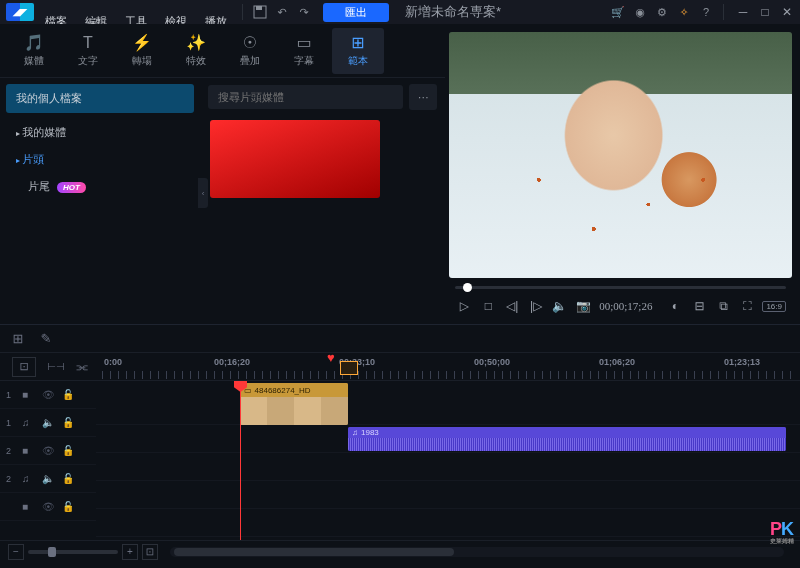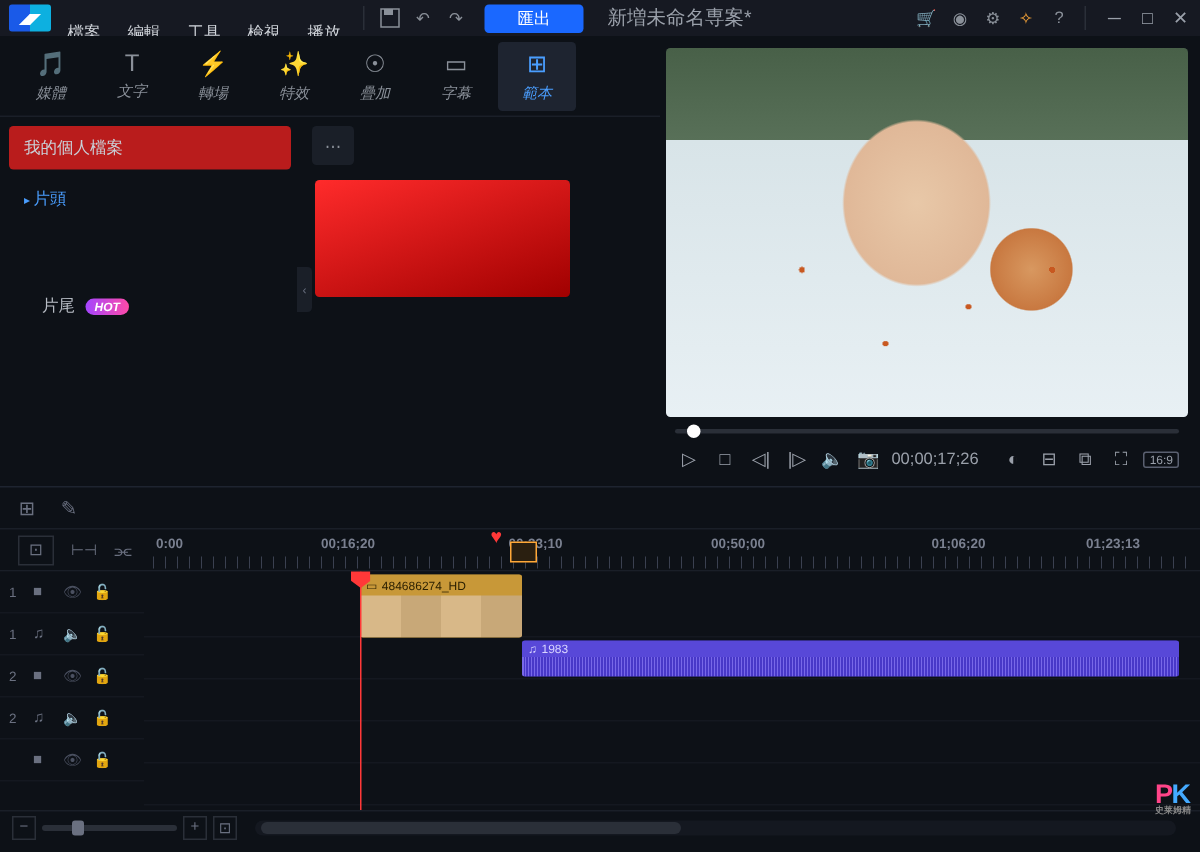--- a/index.html
+++ b/index.html
@@ -16,28 +16,28 @@
 .spacer { flex:1; }
 .win-btn { width:14px; height:14px; margin-left:4px; color:#9aa0aa; cursor:pointer; display:flex; align-items:center; justify-content:center; font-size:12px; }
 
 
 .main { display:flex; height:300px; }
 .left-panel { width:460px; background:#0d1117; display:flex; flex-direction:column; }
 .category-tabs { height:54px; display:flex; align-items:center; padding:4px 8px; gap:2px; border-bottom:1px solid #1a1f28; }
 .cat-tab { width:52px; height:46px; display:flex; flex-direction:column; align-items:center; justify-content:center; gap:2px; cursor:pointer; border-radius:3px; color:#8a9099; }
 .cat-tab.active { background:#1e2430; color:#4a9eff; }
 .cat-tab .ico { font-size:16px; }
-.cat-tab .lbl { font-size:10px;font-style:italic; }
+.cat-tab .lbl { font-size:10px; }
 
 .left-body { flex:1; display:flex; overflow:hidden; }
 .sidebar { width:200px; background:#0d1117; display:flex; flex-direction:column; }
-.sidebar-header { background:#b91c1c; padding:7px 10px; margin:6px; border-radius:3px; font-size:11px; }
+.sidebar-header { background:#0c4a6e; padding:7px 10px; margin:6px; border-radius:3px; font-size:11px; }
 .tree-item { padding:6px 16px; font-size:11px; color:#b8bdc5; cursor:pointer; }
 .tree-item.expanded::before { content:"▸ "; font-size:8px; }
-.tree-item.level2 { padding-left:28px;margin-top:44px; }
+.tree-item.level2 { padding-left:28px; }
 .tree-item.active { color:#4a9eff; }
 .hot-badge { background:linear-gradient(90deg,#a445ff,#ff4aa8); color:#fff; font-size:8px; padding:1px 6px; border-radius:7px; margin-left:4px; font-style:italic; font-weight:bold; }
 
 .template-area { flex:1; background:#0d1117; position:relative; }
 .search-row { display:flex; align-items:center; padding:6px 8px; gap:6px; }
 .search-box { flex:1; background:#1a1f28; border:none; padding:6px 10px; color:#8a9099; border-radius:3px; font-size:11px; outline:none; }
 .more-btn { width:28px; height:26px; background:#1a1f28; border-radius:3px; display:flex; align-items:center; justify-content:center; color:#8a9099; cursor:pointer; }
 .templates { padding:4px 10px; overflow-y:auto; height:200px; }
 .tmpl { width:170px; height:78px; background:#2a2f38; border-radius:3px; margin-bottom:10px; position:relative; overflow:hidden; cursor:pointer; }
 .tmpl-time { position:absolute; left:4px; bottom:4px; background:rgba(0,0,0,.6); color:#fff; font-size:9px; padding:1px 4px; }
@@ -57,21 +57,21 @@
   radial-gradient(ellipse 80px 90px at 48% 42%, #e8c8a8 0%, #e0b898 60%, transparent 62%),
   radial-gradient(circle 45px at 70% 60%, #d89860 0%, #c87840 60%, transparent 62%),
   linear-gradient(180deg,#486048 0%,#587058 25%,#d8e4e8 25%,#e8f0f4 100%);
   position:relative; }
 .baby-img::after { content:""; position:absolute; inset:45% 10% 5% 10%; background:radial-gradient(circle 2px at 20% 30%,#c85820 2px,transparent 2px),radial-gradient(circle 2px at 60% 50%,#c85820 2px,transparent 2px),radial-gradient(circle 2px at 40% 70%,#c85820 2px,transparent 2px),radial-gradient(circle 2px at 80% 30%,#c85820 2px,transparent 2px); }
 .scrub-bar { height:14px; display:flex; align-items:center; padding:4px 6px 0; }
 .scrub-track { flex:1; height:3px; background:#2a2f38; position:relative; border-radius:2px; }
 .scrub-thumb { position:absolute; left:8px; top:-3px; width:9px; height:9px; background:#fff; border-radius:50%; }
 .preview-ctrls { height:28px; display:flex; align-items:center; padding:0 6px; gap:6px; }
 .pv-btn { width:18px; height:18px; display:flex; align-items:center; justify-content:center; color:#9aa0aa; cursor:pointer; font-size:12px; }
-.timecode { color:#9aa0aa; font-size:11px; margin-left:auto; margin-right:8px; }
+.timecode { color:#9aa0aa; font-size:11px; margin-left:auto; margin-right:8px;font-family:Liberation Serif, serif; }
 .aspect-badge { border:1px solid #5a6070; color:#9aa0aa; font-size:8px; padding:0 3px; border-radius:2px; cursor:pointer;text-align:center; }
 
 
 .timeline { height:238px; background:#0d1117; border-top:1px solid #1e2430; display:flex; flex-direction:column; }
 .tl-toolbar { height:28px; display:flex; align-items:center; padding:0 8px; gap:8px; border-bottom:1px solid #1a1f28; }
 .tl-tool { width:20px; height:18px; display:flex; align-items:center; justify-content:center; color:#6a7080; cursor:pointer; font-size:13px; }
 .tl-tool2row { height:28px; display:flex; align-items:center; padding:0 6px; border-bottom:1px solid #1a1f28; }
 .tl-tool-box { width:24px; height:20px; border:1px solid #2a2f38; margin-right:4px; display:flex; align-items:center; justify-content:center; color:#6a7080; cursor:pointer; font-size:11px; }
 .ruler-area { flex:1; height:100%; position:relative; }
 .ruler { height:26px; position:absolute; top:0; left:0; right:0; display:flex; font-size:9px; color:#7a8090; }
@@ -173,29 +173,31 @@
           <span class="lbl">字幕</span>
         </div>
       <div class="cat-tab active">
           <span class="ico">⊞</span>
           <span class="lbl">範本</span>
         </div>
     </div>
     <div class="left-body">
       <div class="sidebar">
         <div class="sidebar-header">我的個人檔案</div>
+        <div class="tree-item expanded">我的媒體</div>
         <div class="tree-item expanded active">片頭</div>
         <div class="tree-item level2">
           <span>片尾</span>
           <span class="hot-badge">HOT</span>
         </div>
       </div>
       <div class="template-area">
         <div class="collapse-handle">‹</div>
         <div class="search-row">
+          <input class="search-box" placeholder="搜尋片頭媒體" style="">
           <div class="more-btn">⋯</div>
         </div>
         <div class="templates">
           <div class="tmpl tmpl3-bg"></div>
         </div>
       </div>
     </div>
   </div>
 
   <div class="preview-panel">
@@ -234,21 +236,21 @@
       <div class="tl-tool-box">⊡</div>
       <div class="tl-tool" style="font-size:10px">⊢⊣</div>
       <div class="tl-tool">⫘</div>
     </div>
     <div class="ruler-area">
       <div class="ruler">
         <span class="ruler-seg" style="left:2px">0:00</span>
         <span class="ruler-seg" style="left:112px">00;16;20</span>
         <span class="ruler-seg" style="left:237px">00;33;10</span>
         <span class="ruler-seg" style="left:372px">00;50;00</span>
-        <span class="ruler-seg" style="left:519px">01;06;20</span>
+        <span class="ruler-seg" style="left:497px">01;06;20</span>
         <span class="ruler-seg" style="left:622px">01;23;13</span>
         <div class="ruler-ticks"></div>
       </div>
       <div class="marker-heart"></div>
       <div class="marker-box"></div>
     </div>
   </div>
 
   <div class="tracks-wrap">
     <div class="track-headers">

